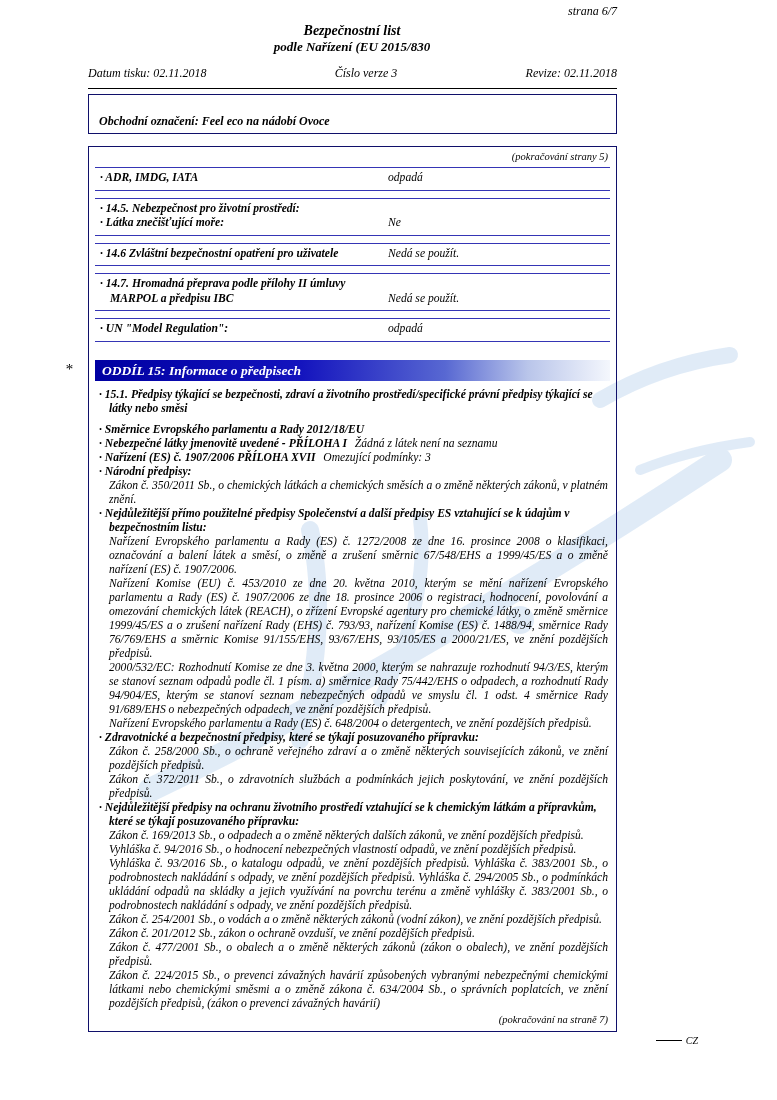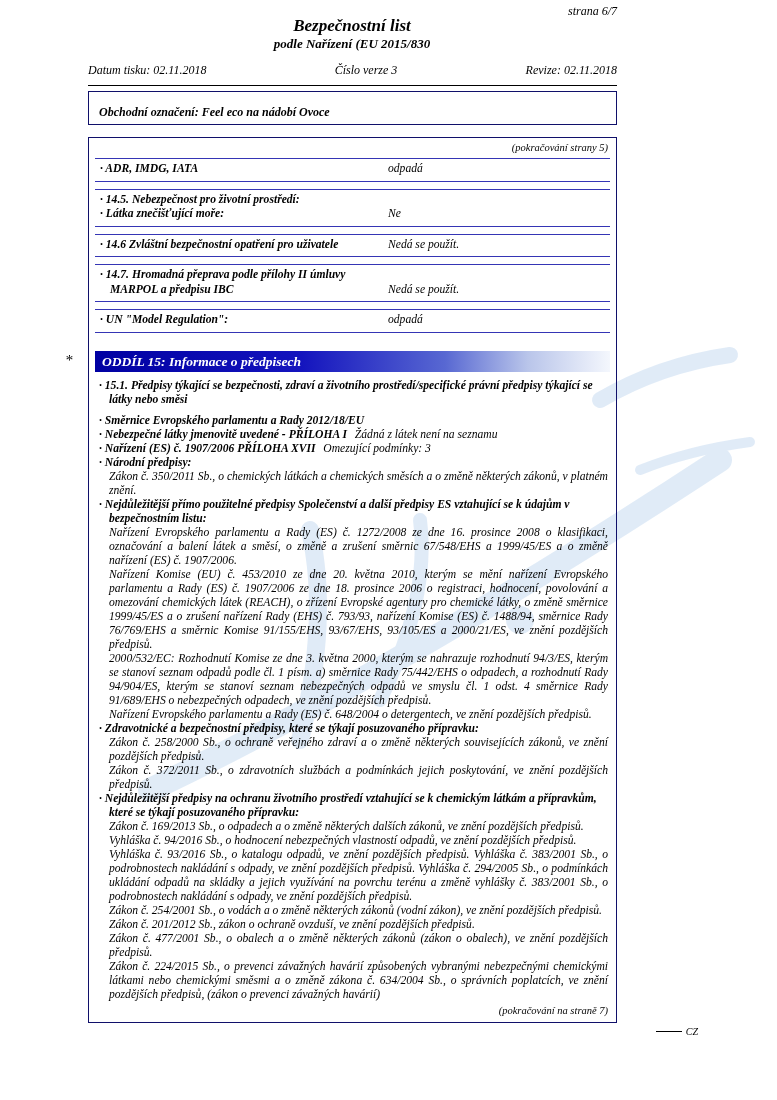--- a/index.html
+++ b/index.html
@@ -7,25 +7,25 @@
   body {
     width:777px; height:1100px; position:relative; overflow:hidden;
     font-family:"Liberation Serif","DejaVu Serif",serif;
     color:#000;
   }
   .page { position:relative; width:704px; height:1100px; font-style:italic; }
   .wm { position:absolute; left:0; top:0; z-index:0; }
   .layer { position:relative; z-index:1; width:100%; height:100%; }
 
   .page-indicator { position:absolute; top:4px; right:87px; font-size:12px; }
-  .doc-title   { text-align:center; padding-top:16px; font-size:17px; font-weight:bold; }
+  .doc-title   { text-align:center; padding-top:23px; font-size:14px; font-weight:bold; }
   .doc-subtitle{ text-align:center; font-size:13px; font-weight:bold; }
   .meta-row { display:flex; justify-content:space-between; margin:11px 87px 0 88px; font-size:12px; }
   .hrule { border-top:1px solid #000; margin:7px 87px 0 88px; }
-  .trade-box { border:1px solid #10106a; margin:5px 87px 0 88px; padding:13px 10px 4px; font-weight:bold; font-size:12px; background:transparent; }
+  .trade-box { border:1px solid #10106a; margin:5px 87px 0 88px; padding:19px 10px 4px; font-weight:bold; font-size:12px; background:transparent; }
 
   .main-box { position:relative; border:1px solid #10106a; margin:12px 87px 0 88px; padding:2px 6px 6px; background:transparent; }
   .cont-top { text-align:right; font-size:10.5px; padding:2px 2px 5px; }
   .cont-bottom { text-align:right; font-size:10.5px; margin-top:3px; padding-right:2px; }
 
   .t-row { display:flex; align-items:flex-end; border-top:1px solid #3535b5; border-bottom:1px solid #3535b5; padding:3px 5px 4px; margin-bottom:7px; }
   .t-label { flex:0 0 288px; font-weight:bold; font-size:11.6px; line-height:14.5px; }
   .t-value { font-size:11.6px; line-height:14.5px; }
   .t-line2-indent { padding-left:10px; }
 

